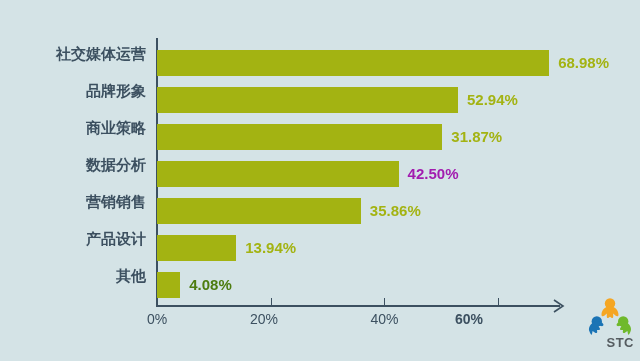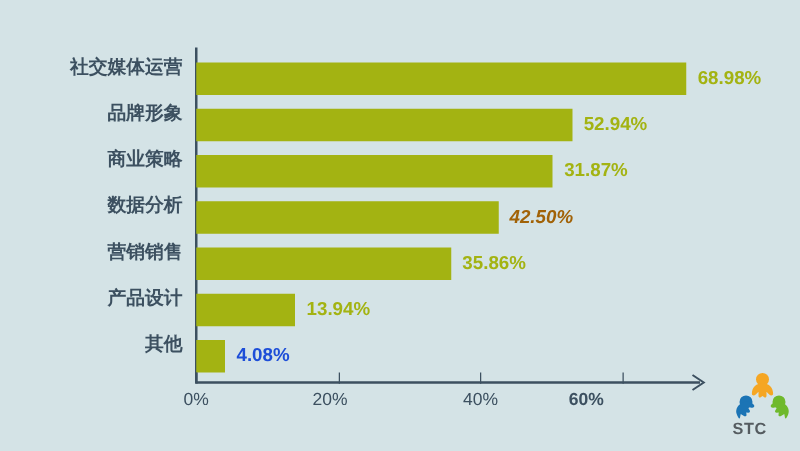--- a/index.html
+++ b/index.html
@@ -127,21 +127,21 @@
     white-space: nowrap;
   }
 
   
   .logo {
     position: absolute;
     left: 586px;
     top: 296px;
     width: 48px;
     height: 58px;
-    text-align: left;
+    text-align: right;
   }
 
   .logo-mark {
     width: 44px;
     height: 40px;
     margin: 0 auto;
     display: block;
   }
 
   .logo-text {
@@ -183,42 +183,42 @@
         <div class="row-label">商业策略</div>
         <div class="bar-wrap">
           <div class="bar" style="width: 285.33px; background: rgb(163, 179, 18);"></div>
           <div class="bar-value" style="color: rgb(163, 179, 18);">31.87%</div>
         </div>
       </div>
       <div class="row">
         <div class="row-label">数据分析</div>
         <div class="bar-wrap">
           <div class="bar" style="width: 241.612px; background: rgb(163, 179, 18);"></div>
-          <div class="bar-value" style="color: #a16207; font-style: italic;">42.50%</div>
+          <div class="bar-value" style="color: #a21caf;">42.50%</div>
         </div>
       </div>
       <div class="row">
         <div class="row-label">营销销售</div>
         <div class="bar-wrap">
           <div class="bar" style="width: 203.864px; background: rgb(163, 179, 18);"></div>
           <div class="bar-value" style="color: rgb(163, 179, 18);">35.86%</div>
         </div>
       </div>
       <div class="row">
         <div class="row-label">产品设计</div>
         <div class="bar-wrap">
           <div class="bar" style="width: 79.2489px; background: rgb(163, 179, 18);"></div>
           <div class="bar-value" style="color: rgb(163, 179, 18);">13.94%</div>
         </div>
       </div>
       <div class="row">
         <div class="row-label">其他</div>
         <div class="bar-wrap">
           <div class="bar" style="width: 23.1948px; background: rgb(163, 179, 18);"></div>
-          <div class="bar-value" style="color: #1d4ed8;">4.08%</div>
+          <div class="bar-value" style="color: #4d7c0f;">4.08%</div>
         </div>
       </div>
     </div>
 
   <div class="ticks" id="ticks">
       <div class="tick" style="left: 157px;"></div>
       <div class="tick-label" style="left: 157px;">0%</div>
       <div class="tick" style="left: 270.7px;"></div>
       <div class="tick-label" style="left: 264px;">20%</div>
       <div class="tick" style="left: 384.4px;"></div>

